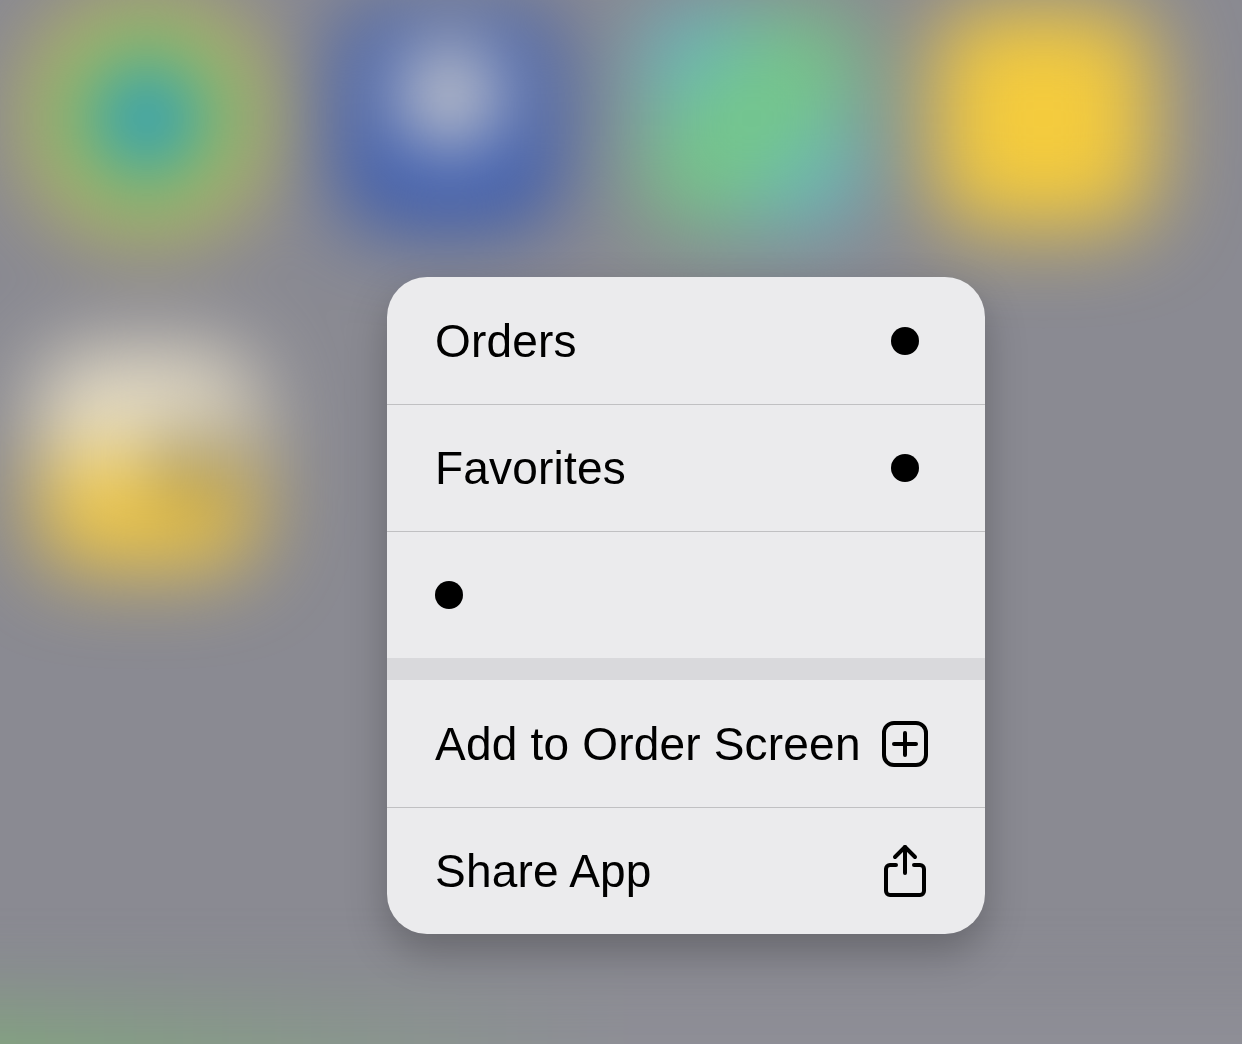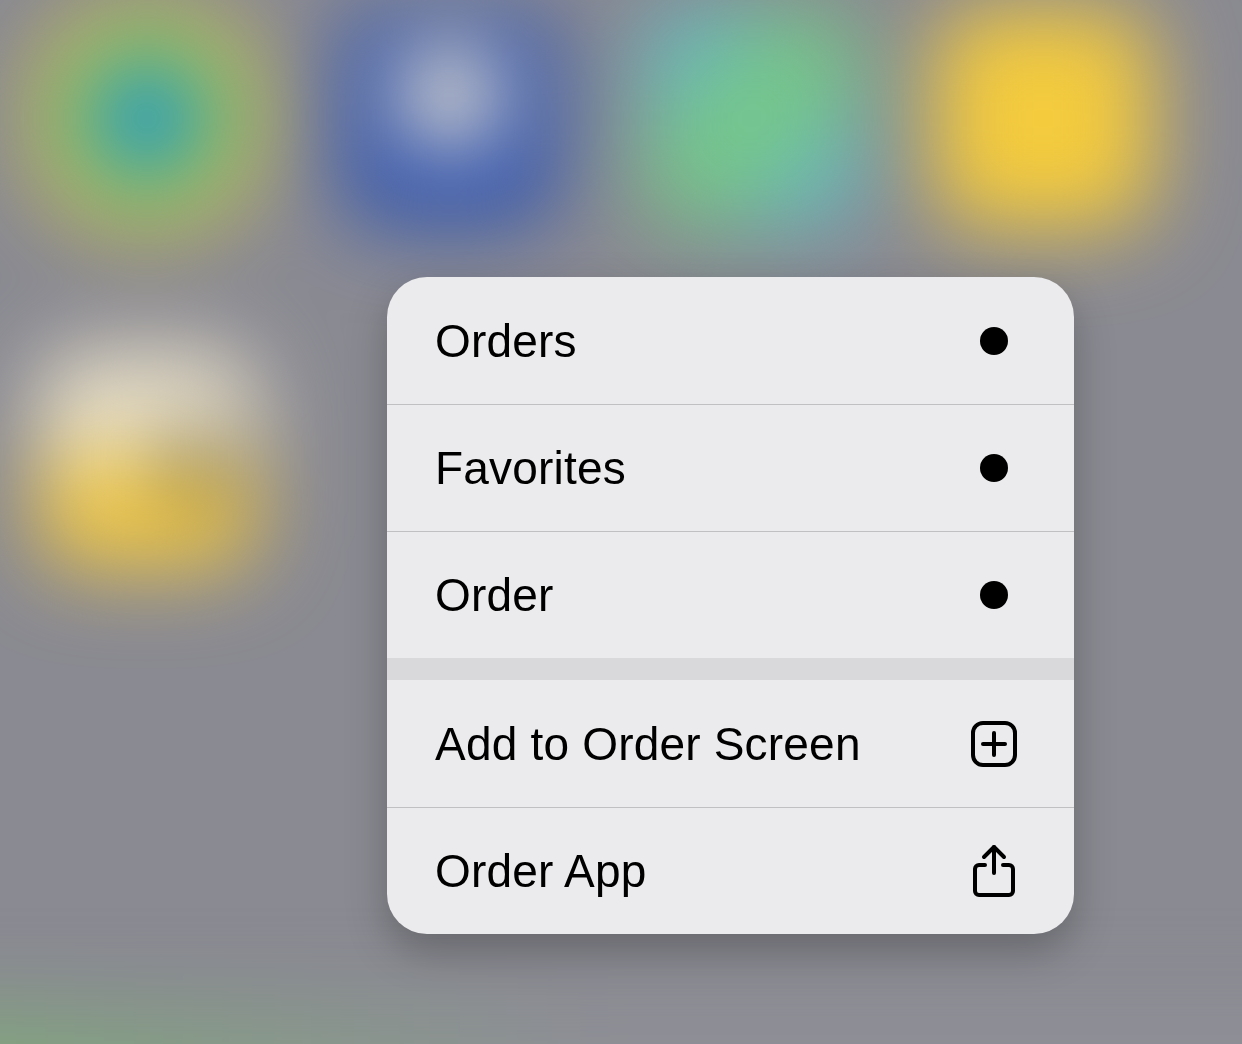--- a/index.html
+++ b/index.html
@@ -44,21 +44,21 @@
       left: -50px;
       right: -50px;
       height: 160px;
       background: linear-gradient(90deg, #7fa87a 0%, #8f8f97 50%, #8f8f97 100%);
     }
     
     .context-menu {
       position: absolute;
       top: 277px;
       left: 387px;
-      width: 687px;
+      width: 598px;
       background: #ebebed;
       border-radius: 40px;
       overflow: hidden;
       box-shadow: 0 18px 40px rgba(0,0,0,0.25);
     }
     
     .menu-item {
       display: flex;
       align-items: center;
       justify-content: space-between;
@@ -127,39 +127,38 @@
     <span>Orders</span>
     <span class="dot-icon"></span>
   </div>
 
   <div class="menu-item">
     <span>Favorites</span>
     <span class="dot-icon"></span>
   </div>
 
   <div class="menu-item">
-    <span>Order</span>
     <span class="dot-icon"></span>
   </div>
 
   <div class="menu-separator"></div>
 
   <div class="menu-item">
     <span>Add to Order Screen</span>
     <span class="icon-plus-square">
       <svg width="48" height="48" viewBox="0 0 48 48" fill="none">
         <rect x="3" y="3" width="42" height="42" rx="10" stroke="#000" stroke-width="4"></rect>
         <line x1="24" y1="13" x2="24" y2="35" stroke="#000" stroke-width="4" stroke-linecap="round"></line>
         <line x1="13" y1="24" x2="35" y2="24" stroke="#000" stroke-width="4" stroke-linecap="round"></line>
       </svg>
     </span>
   </div>
 
   <div class="menu-item">
-    <span>Order App</span>
+    <span>Share App</span>
     <span class="icon-share">
       <svg width="46" height="56" viewBox="0 0 46 56" fill="none">
         <line x1="23" y1="4" x2="23" y2="30" stroke="#000" stroke-width="4" stroke-linecap="round"></line>
         <polyline points="13,14 23,4 33,14" stroke="#000" stroke-width="4" stroke-linecap="round" stroke-linejoin="round" fill="none"></polyline>
         <path d="M14 22 H8 a4 4 0 0 0 -4 4 V48 a4 4 0 0 0 4 4 H38 a4 4 0 0 0 4 -4 V26 a4 4 0 0 0 -4 -4 H32" stroke="#000" stroke-width="4" stroke-linecap="round" stroke-linejoin="round" fill="none"></path>
       </svg>
     </span>
   </div>
 
 </div>

